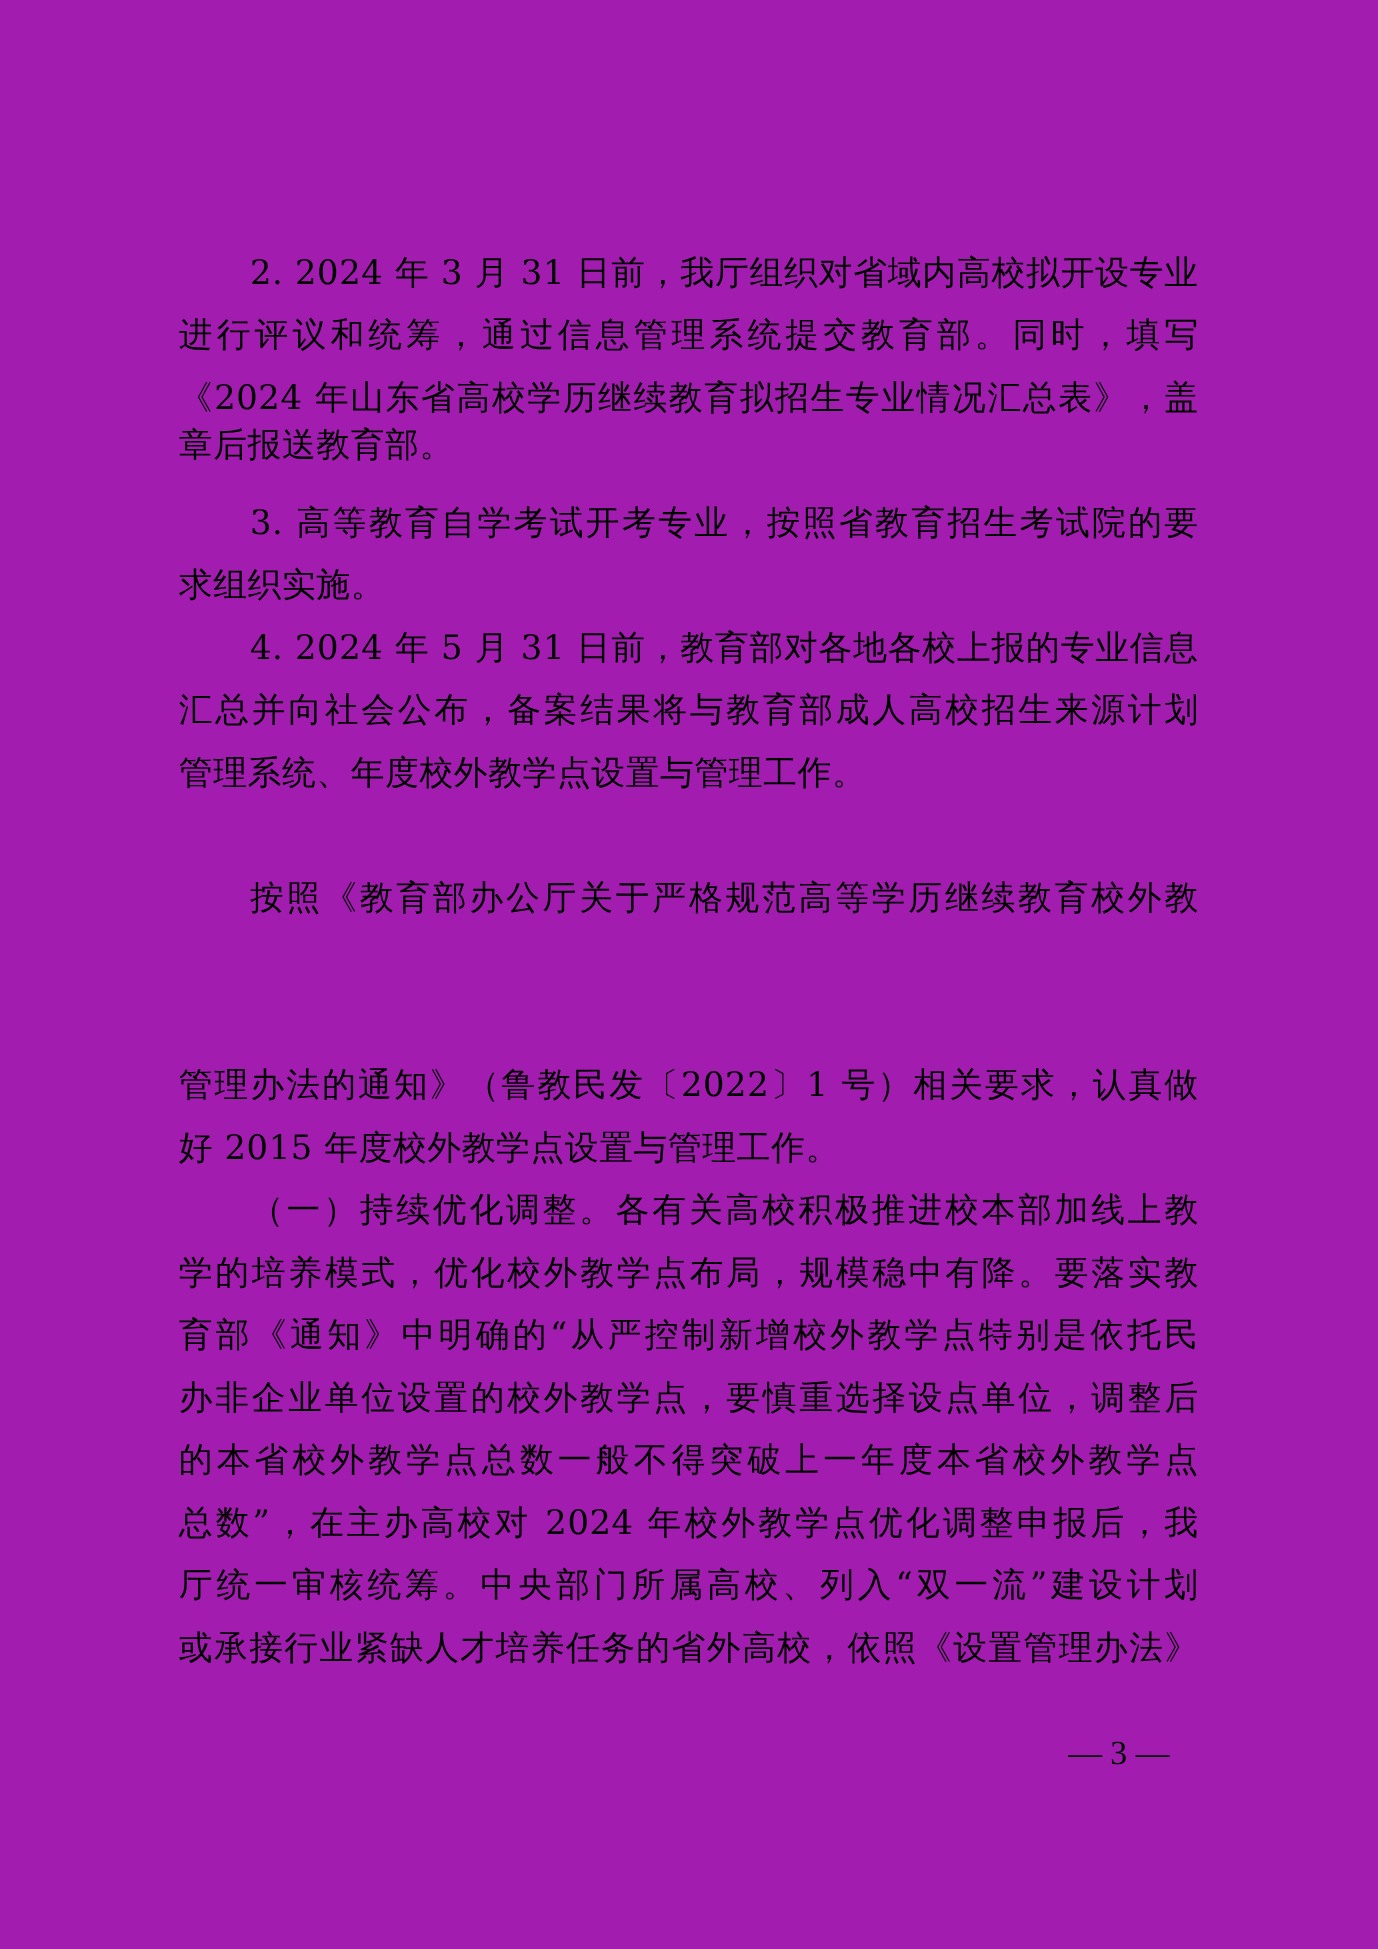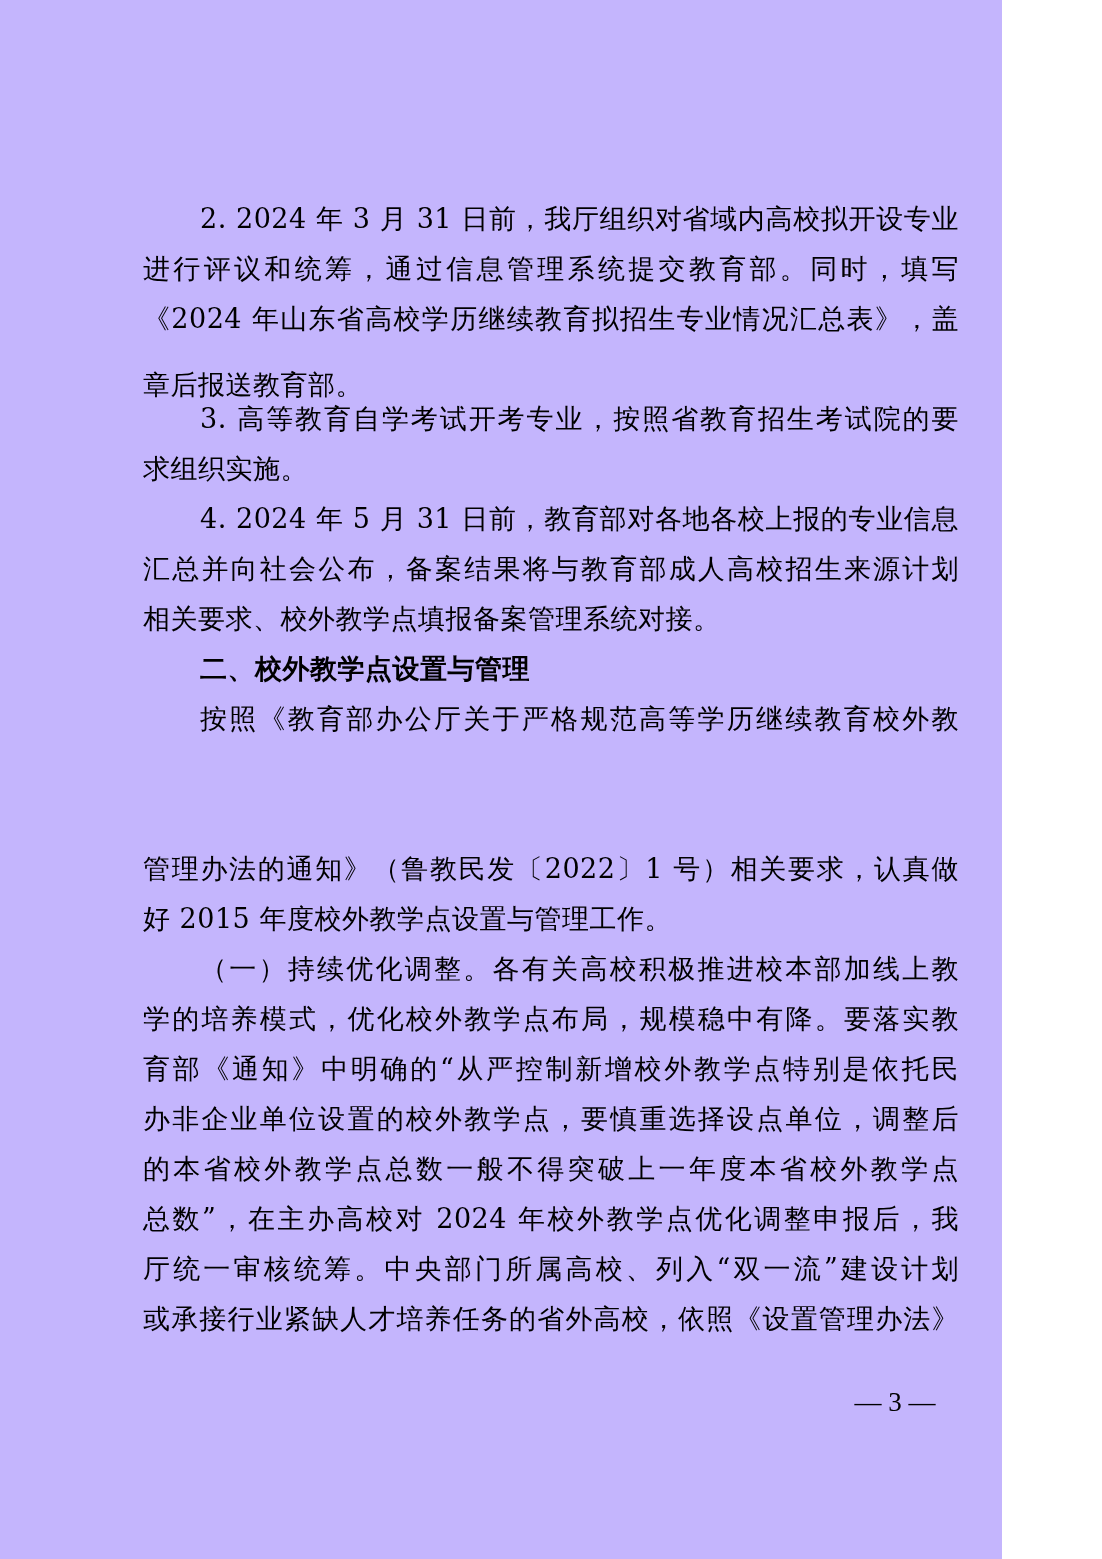--- a/index.html
+++ b/index.html
@@ -12,23 +12,23 @@
       height: 1559px;
       position: relative;
       overflow: hidden;
       color: #000000;
       font-family: "DejaVu Serif", "Liberation Serif", serif;
     }
     .page {
       position: absolute;
       left: 0;
       top: 0;
-      width: 1002px;
+      width: 1102px;
       height: 1559px;
-      background: #c4b5fd;
+      background: #a21caf;
     }
     .line {
       position: absolute;
       left: 143px;
       width: 816px;
       height: 50px;
       font-size: 27px;
       line-height: 50px;
       white-space: nowrap;
       letter-spacing: 0.5px;
@@ -60,30 +60,29 @@
       white-space: nowrap;
     }
   </style>
 </head>
 <body>
 
 <div class="page">
   <div class="line indent" style="top:194px">2. 2024 年 3 月 31 日前，我厅组织对省域内高校拟开设专业</div>
   <div class="line" style="top:244px">进行评议和统筹，通过信息管理系统提交教育部。同时，填写</div>
   <div class="line" style="top:294px">《2024 年山东省高校学历继续教育拟招生专业情况汇总表》，盖</div>
-  <div class="line last" style="top:360px">章后报送教育部。</div>
+  <div class="line last" style="top:332px">章后报送教育部。</div>
 
   <div class="line indent" style="top:394px">3. 高等教育自学考试开考专业，按照省教育招生考试院的要</div>
   <div class="line last" style="top:444px">求组织实施。</div>
 
   <div class="line indent" style="top:494px">4. 2024 年 5 月 31 日前，教育部对各地各校上报的专业信息</div>
   <div class="line" style="top:544px">汇总并向社会公布，备案结果将与教育部成人高校招生来源计划</div>
-  <div class="line last" style="top:594px">相关要求、校外教学点填报备案管理系统对接。</div>
+  <div class="line last" style="top:594px">管理系统、年度校外教学点设置与管理工作。</div>
 
-  <div class="line indent heading" style="top:644px">二、校外教学点设置与管理</div>
 
   <div class="line indent" style="top:694px">按照《教育部办公厅关于严格规范高等学历继续教育校外教</div>
   <div class="line" style="top:844px">管理办法的通知》（鲁教民发〔2022〕1 号）相关要求，认真做</div>
   <div class="line last" style="top:894px">好 2015 年度校外教学点设置与管理工作。</div>
 
   <div class="line" style="top:994px">学的培养模式，优化校外教学点布局，规模稳中有降。要落实教</div>
   <div class="line indent" style="top:944px">（一）持续优化调整。各有关高校积极推进校本部加线上教</div>
   <div class="line" style="top:1044px">育部《通知》中明确的“从严控制新增校外教学点特别是依托民</div>
   <div class="line" style="top:1094px">办非企业单位设置的校外教学点，要慎重选择设点单位，调整后</div>
   <div class="line" style="top:1144px">的本省校外教学点总数一般不得突破上一年度本省校外教学点</div>

